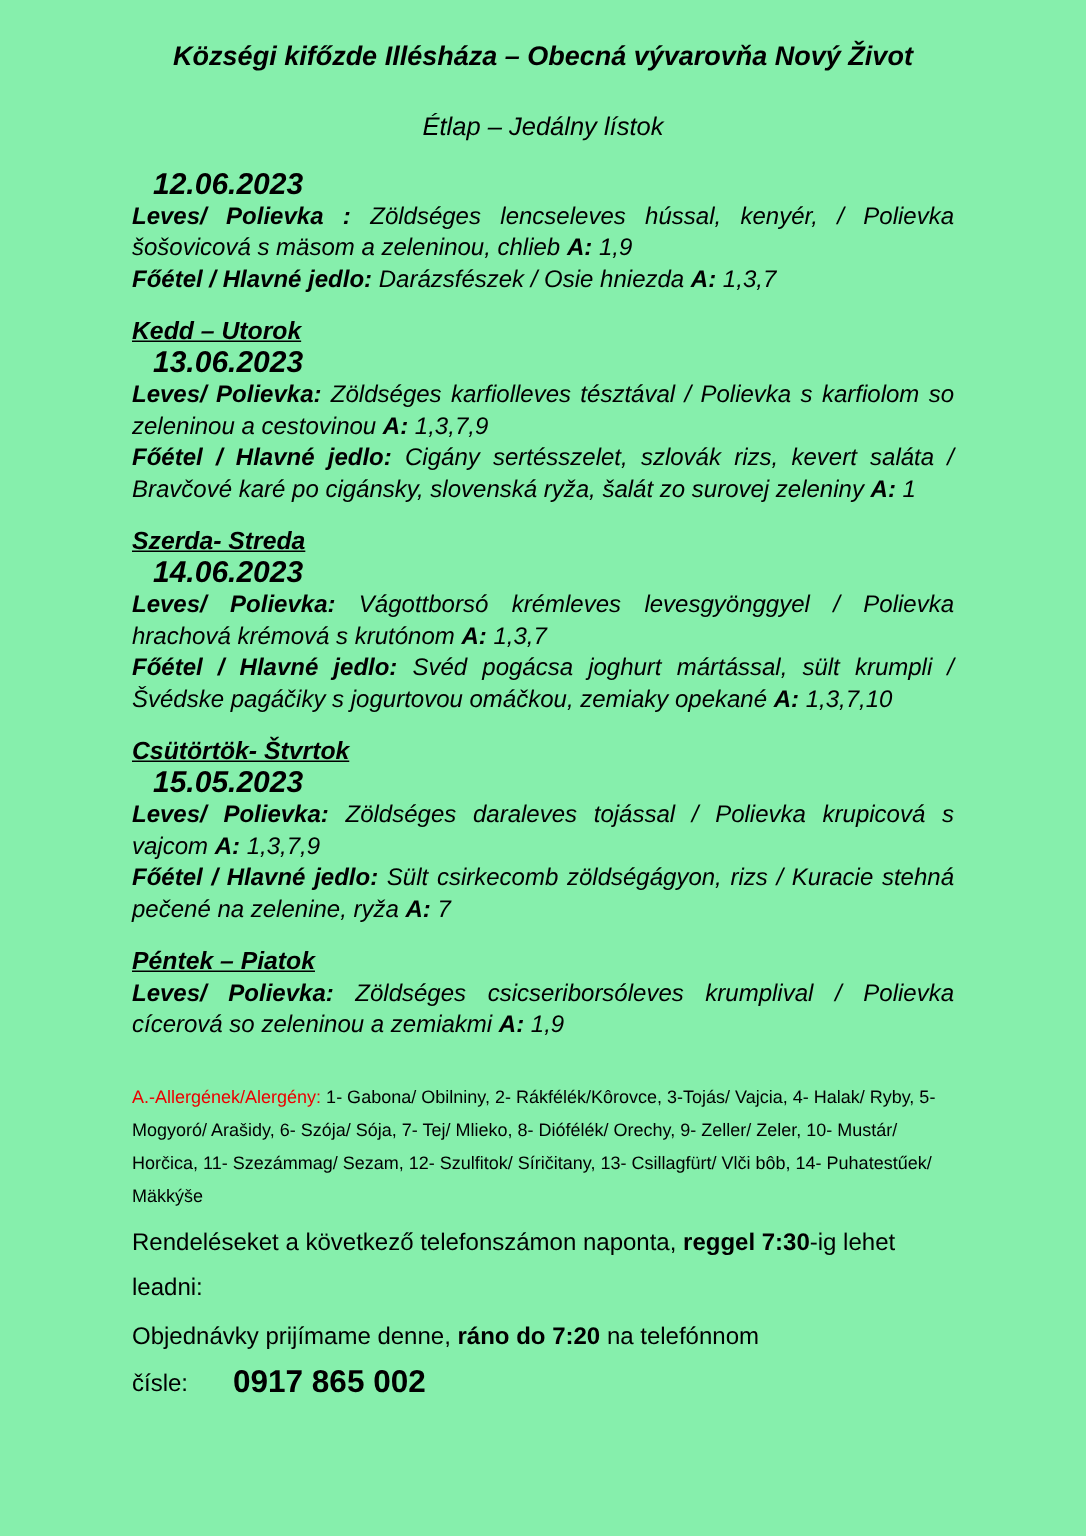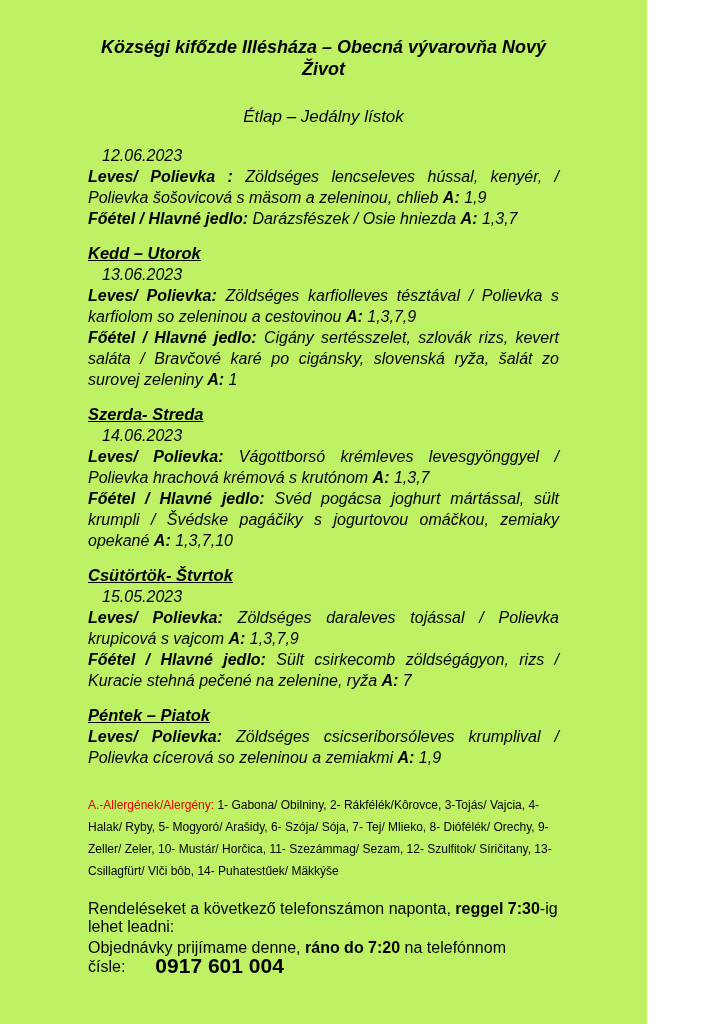--- a/index.html
+++ b/index.html
@@ -1,52 +1,52 @@
 <!DOCTYPE html>
 <html><head>
 <meta charset="utf-8">
 <style>
   html, body { margin: 0; padding: 0; background: #ffffff; }
   body { width: 724px; height: 1024px; font-family: "Liberation Sans", sans-serif; color: #000; }
   .page {
     box-sizing: border-box;
-    width: 647px; height: 1024px;
-    padding: 36px 88px 0 88px;
+    width: 724px; height: 1024px;
+    padding: 26px 88px 0 88px;
     overflow: hidden;
-    background: #bef264;
+    background: #86efac;
   }
   .doc-title {
     font-size: 18px; font-weight: bold; font-style: italic;
     text-align: center; margin: 0 0 26px 0; line-height: 22px;
   }
   .doc-subtitle {
     font-size: 17px; font-weight: normal; font-style: italic;
     text-align: center; margin: 0 0 18px 0; line-height: 21px;
   }
   .day { margin: 0 0 14px 0; }
   .day-heading {
     font-size: 16.5px; font-weight: bold; font-style: italic;
     text-decoration: underline;
     margin: 0; line-height: 21px;
   }
   .day-date {
-    font-size: 16px; font-weight: normal; font-style: italic;
+    font-size: 20px; font-weight: bold; font-style: italic;
     margin: 0; padding-left: 14px; line-height: 21px;
   }
   .course {
     font-size: 16px; font-style: italic;
     margin: 0; line-height: 21px;
     text-align: justify;
   }
   .course .lbl { font-weight: bold; }
   .legend {
     font-size: 12px; margin: 26px 0 0 0; line-height: 22px;
   }
   .legend .red-label {  }
-  .ordering { margin-top: 18px; font-size: 16px; line-height: 18px; }
+  .ordering { margin-top: 6px; font-size: 16px; line-height: 30px; }
   .ordering p { margin: 0 0 3px 0; }
   .ordering .bold-part { font-weight: bold; }
   .phone {
     font-weight: bold; font-size: 21px; margin-left: 30px; white-space: nowrap;
     vertical-align: -1px;
   }
 </style>
 </head>
 <body>
 
@@ -84,16 +84,16 @@
 
   <section class="day">
     <h3 class="day-heading">Péntek – Piatok</h3>
     <p class="course"><span class="lbl">Leves/ Polievka:</span><span> Zöldséges csicseriborsóleves krumplival / Polievka cícerová so zeleninou a zemiakmi </span><span class="lbl">A:</span><span> 1,9</span></p>
   </section>
 
   <p class="legend"><span class="red-label" style="color: rgb(235, 0, 0);">A.-Allergének/Alergény:</span><span> 1- Gabona/ Obilniny, 2- Rákfélék/Kôrovce, 3-Tojás/ Vajcia, 4- Halak/ Ryby, 5- Mogyoró/ Arašidy, 6- Szója/ Sója, 7- Tej/ Mlieko, 8- Diófélék/ Orechy, 9- Zeller/ Zeler, 10- Mustár/ Horčica, 11- Szezámmag/ Sezam, 12- Szulfitok/ Síričitany, 13- Csillagfürt/ Vlči bôb, 14- Puhatestűek/ Mäkkýše</span></p>
 
   <div class="ordering">
     <p><span>Rendeléseket a következő telefonszámon naponta, </span><span class="bold-part">reggel 7:30</span><span>-ig lehet leadni:</span></p>
-    <p><span>Objednávky prijímame denne, </span><span class="bold-part">ráno do 7:20</span><span> na telefónnom čísle:</span><span class="phone">0917 601 004</span></p>
+    <p><span>Objednávky prijímame denne, </span><span class="bold-part">ráno do 7:20</span><span> na telefónnom čísle:</span><span class="phone">0917 865 002</span></p>
   </div>
 
 </div>
 
 </body></html>

